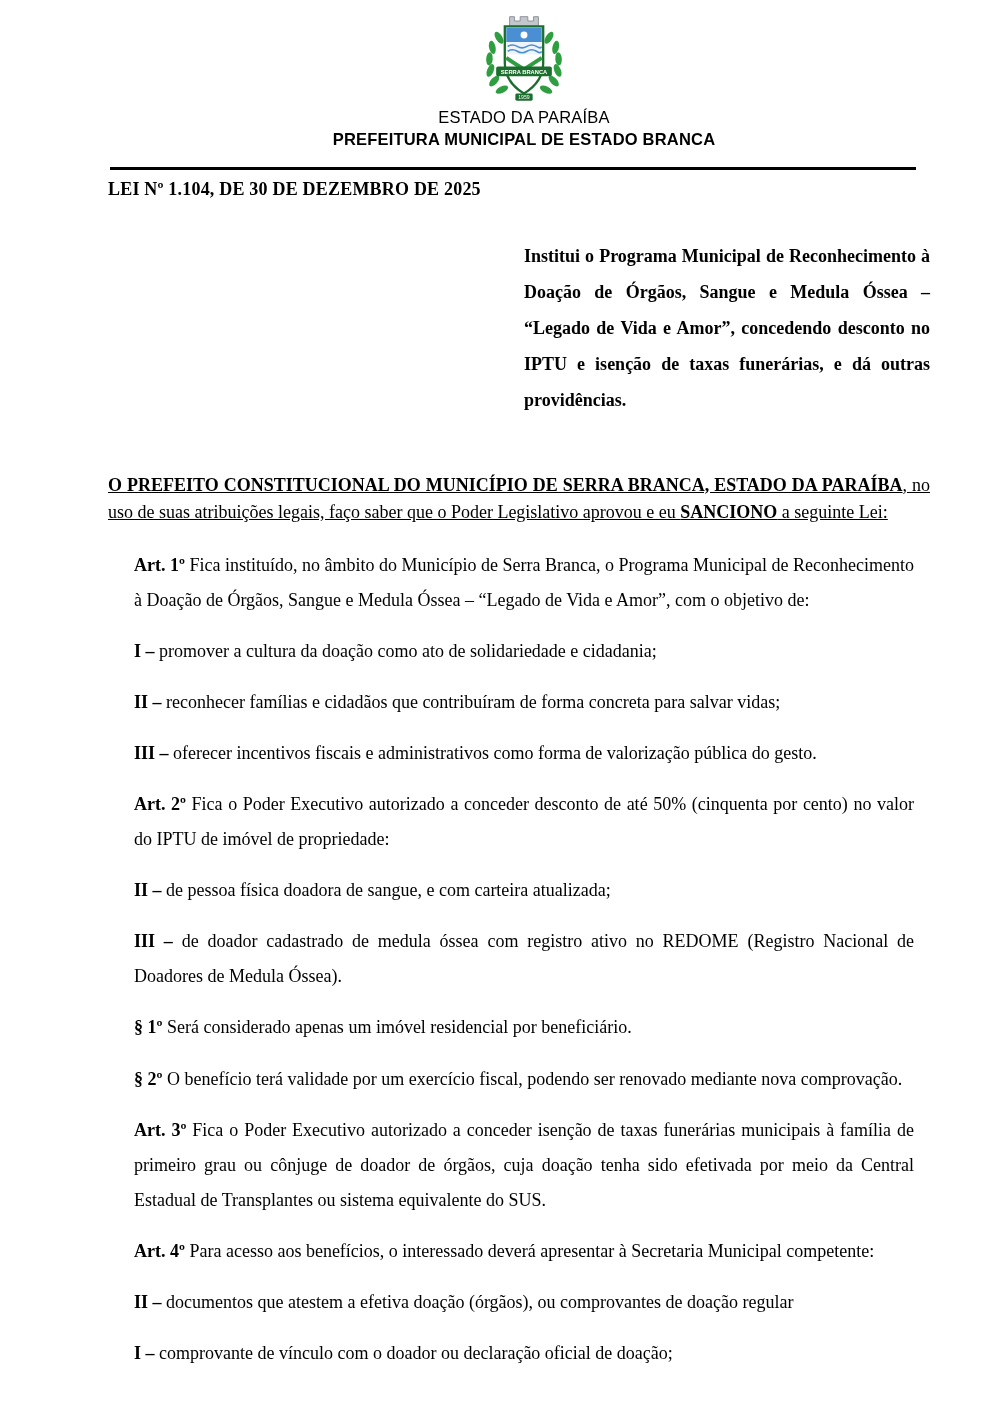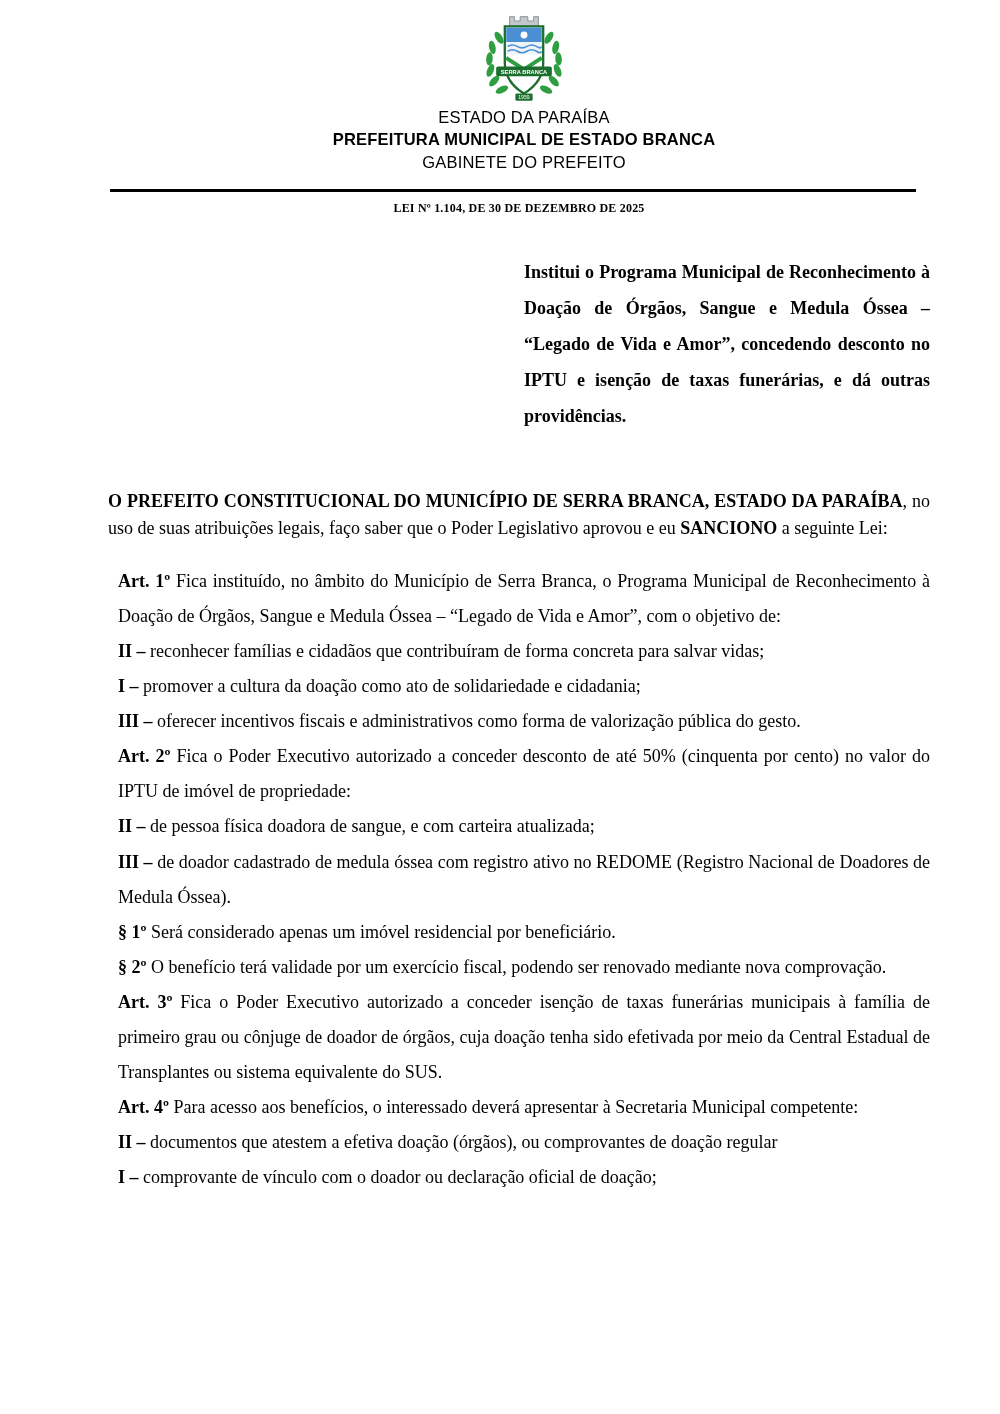--- a/index.html
+++ b/index.html
@@ -13,37 +13,37 @@
   
   .header { padding-top: 12px; text-align: center; font-family: "Liberation Sans", sans-serif; padding-left: 48px; }
   .emblem { display: block; margin: 0 auto 4px auto; width: 96px; height: 90px; }
   .header-line { font-size: 16.5px; line-height: 1.35; letter-spacing: 0.2px; }
   .bold { font-weight: 700; }
 
   .rule { width: 806px; margin: 16px 0 0 110px; height: 3px; background: #000; }
 
   .law-title {
     margin: 9px 70px 0 108px;
-    font-weight: 700; font-size: 12px; letter-spacing: 0.2px; text-align: center;
+    font-weight: 700; font-size: 18px; letter-spacing: 0.2px;
   }
 
   .ementa {
     width: 406px; margin: 38px 70px 0 auto;
     font-weight: 700; font-size: 18px; line-height: 2.0;
     text-align: justify;
   }
 
   .preamble {
     margin: 54px 70px 0 108px;
-    font-size: 18px; line-height: 1.5; text-align: justify;
+    font-size: 18px; line-height: 1.5; text-align: justify; text-decoration: underline;
   }
 
   .law-body { margin: 22px 70px 0 118px; }
   .law-body p {
-    margin: 0; font-size: 18px; line-height: 1.95; text-align: justify;
+    margin: 16px; font-size: 18px; line-height: 1.95; text-align: justify;
   }
 </style>
 </head>
 <body>
 
 <div class="page">
 
   <div class="header">
     <svg class="emblem" viewBox="0 0 100 92" aria-hidden="true">
 
@@ -79,35 +79,34 @@
         <text x="50" y="63.4" text-anchor="middle" font-size="6" fill="#ffffff" font-family="Liberation Sans, sans-serif" font-weight="bold">SERRA BRANCA</text>
       </g>
 
       <g>
         <rect x="41" y="84" width="18" height="7.5" rx="1.5" fill="#1b6e2d"></rect>
         <text x="50" y="90" text-anchor="middle" font-size="5.4" fill="#ffffff" font-family="Liberation Sans, sans-serif">1959</text>
       </g>
     </svg>
     <div class="header-line">ESTADO DA PARAÍBA</div>
     <div class="header-line bold">PREFEITURA MUNICIPAL DE ESTADO BRANCA</div>
-    <div class="header-line">GABINETE DO PREFEITO</div>
   </div>
 
   <div class="rule"></div>
 
   <div class="law-title">LEI Nº 1.104, DE 30 DE DEZEMBRO DE 2025</div>
 
   <div class="ementa">Institui o Programa Municipal de Reconhecimento à Doação de Órgãos, Sangue e Medula Óssea – “Legado de Vida e Amor”, concedendo desconto no IPTU e isenção de taxas funerárias, e dá outras providências.</div>
 
   <div class="preamble"><span class="bold">O PREFEITO CONSTITUCIONAL DO MUNICÍPIO DE SERRA BRANCA, ESTADO DA PARAÍBA</span><span>, no uso de suas atribuições legais, faço saber que o Poder Legislativo aprovou e eu </span><span class="bold">SANCIONO</span><span> a seguinte Lei:</span></div>
 
   <div class="law-body">
       <p><span class="bold">Art. 1º</span> Fica instituído, no âmbito do Município de Serra Branca, o Programa Municipal de Reconhecimento à Doação de Órgãos, Sangue e Medula Óssea – “Legado de Vida e Amor”, com o objetivo de:</p>
+      <p><span class="bold">I –</span> promover a cultura da doação como ato de solidariedade e cidadania;</p>
       <p><span class="bold">II –</span> reconhecer famílias e cidadãos que contribuíram de forma concreta para salvar vidas;</p>
-      <p><span class="bold">I –</span> promover a cultura da doação como ato de solidariedade e cidadania;</p>
       <p><span class="bold">III –</span> oferecer incentivos fiscais e administrativos como forma de valorização pública do gesto.</p>
       <p><span class="bold">Art. 2º</span> Fica o Poder Executivo autorizado a conceder desconto de até 50% (cinquenta por cento) no valor do IPTU de imóvel de propriedade:</p>
       <p><span class="bold">II –</span> de pessoa física doadora de sangue, e com carteira atualizada;</p>
       <p><span class="bold">III –</span> de doador cadastrado de medula óssea com registro ativo no REDOME (Registro Nacional de Doadores de Medula Óssea).</p>
       <p><span class="bold">§ 1º</span> Será considerado apenas um imóvel residencial por beneficiário.</p>
       <p><span class="bold">§ 2º</span> O benefício terá validade por um exercício fiscal, podendo ser renovado mediante nova comprovação.</p>
       <p><span class="bold">Art. 3º</span> Fica o Poder Executivo autorizado a conceder isenção de taxas funerárias municipais à família de primeiro grau ou cônjuge de doador de órgãos, cuja doação tenha sido efetivada por meio da Central Estadual de Transplantes ou sistema equivalente do SUS.</p>
       <p><span class="bold">Art. 4º</span> Para acesso aos benefícios, o interessado deverá apresentar à Secretaria Municipal competente:</p>
       <p><span class="bold">II –</span> documentos que atestem a efetiva doação (órgãos), ou comprovantes de doação regular</p>
       <p><span class="bold">I –</span> comprovante de vínculo com o doador ou declaração oficial de doação;</p>

